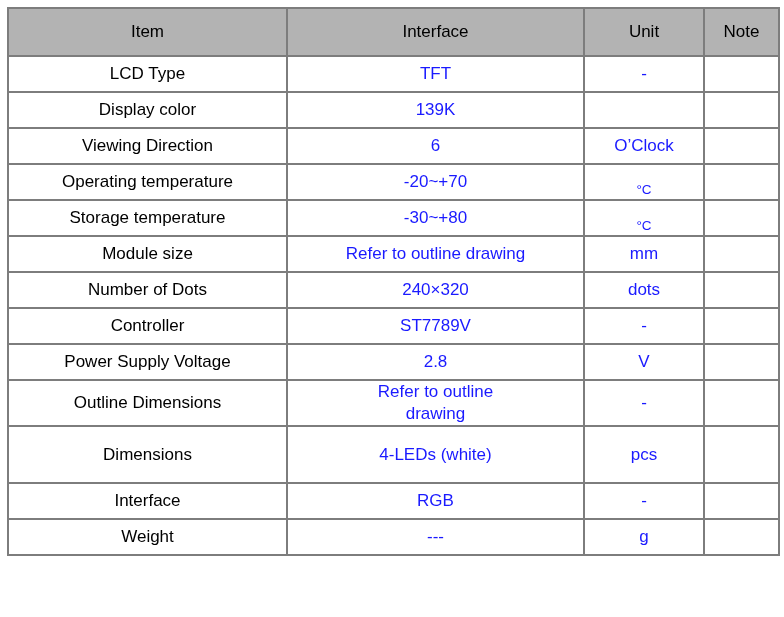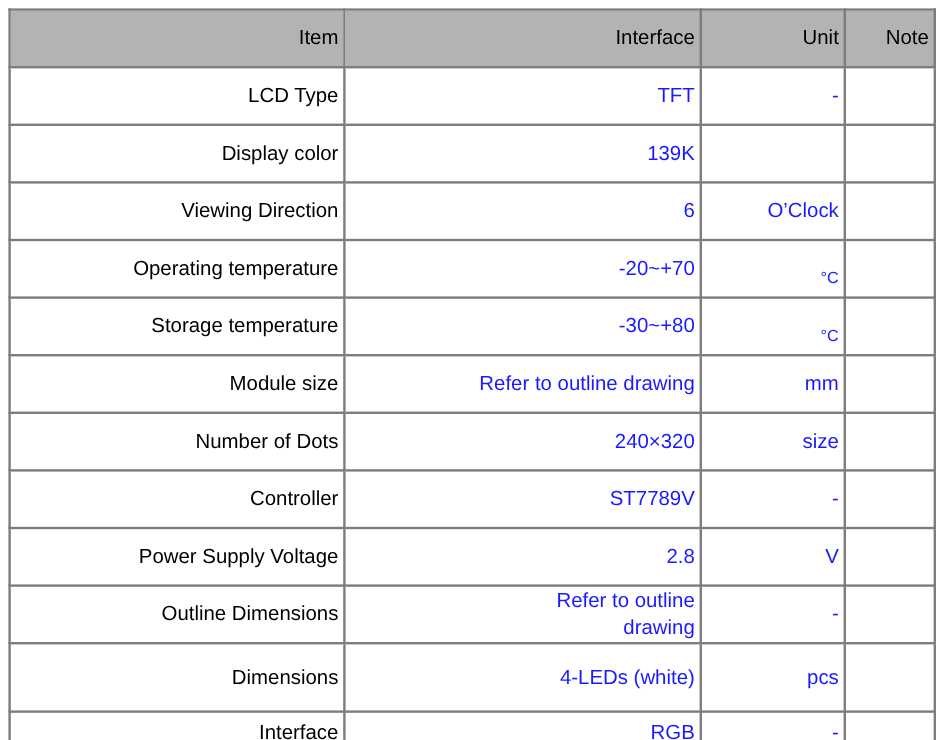--- a/index.html
+++ b/index.html
@@ -15,34 +15,34 @@
     left: 7px;
     top: 7px;
     width: 771px;
     border-collapse: collapse;
     table-layout: fixed;
     border: 2px solid var(--border, #6e6e6e);
   }
   .spec-table th,
   .spec-table td {
     border: 2px solid var(--border, #7d7d7d);
-    text-align: right;
+    text-align: center;
     vertical-align: middle;
     font-size: 17px;
     line-height: 22px;
     padding: 0 4px;
     overflow: hidden;
   }
   .spec-table thead th {
     background: var(--header-bg, #b3b3b3);
     color: var(--header-text, #000000);
     font-weight: normal;
     height: 46px;
   }
-  .spec-table tbody tr { height: 48px; }
+  .spec-table tbody tr { height: 36px; }
   .spec-table tbody tr:nth-child(11) { height: 57px; }
   .spec-table tbody tr:nth-child(12),
   .spec-table tbody tr:nth-child(13),
   .spec-table tbody tr:nth-child(14) { height: 36px; }
   .col-item  { color: var(--item-text, #000000); }
   .col-contents,
   .col-unit  { color: var(--value-text, #1a1aff); }
   .col-contents { white-space: pre-line; }
   .unit-degc {
     font-size: 13.5px;
@@ -115,21 +115,21 @@
     <td class="col-contents">Refer to outline drawing</td>
     <td class="col-unit">
       <span>mm</span>
     </td>
     <td class="col-note"></td>
   </tr>
       <tr>
     <td class="col-item">Number of Dots</td>
     <td class="col-contents">240×320</td>
     <td class="col-unit">
-      <span>size</span>
+      <span>dots</span>
     </td>
     <td class="col-note"></td>
   </tr>
       <tr>
     <td class="col-item">Controller</td>
     <td class="col-contents">ST7789V</td>
     <td class="col-unit">
       <span>-</span>
     </td>
     <td class="col-note"></td>

